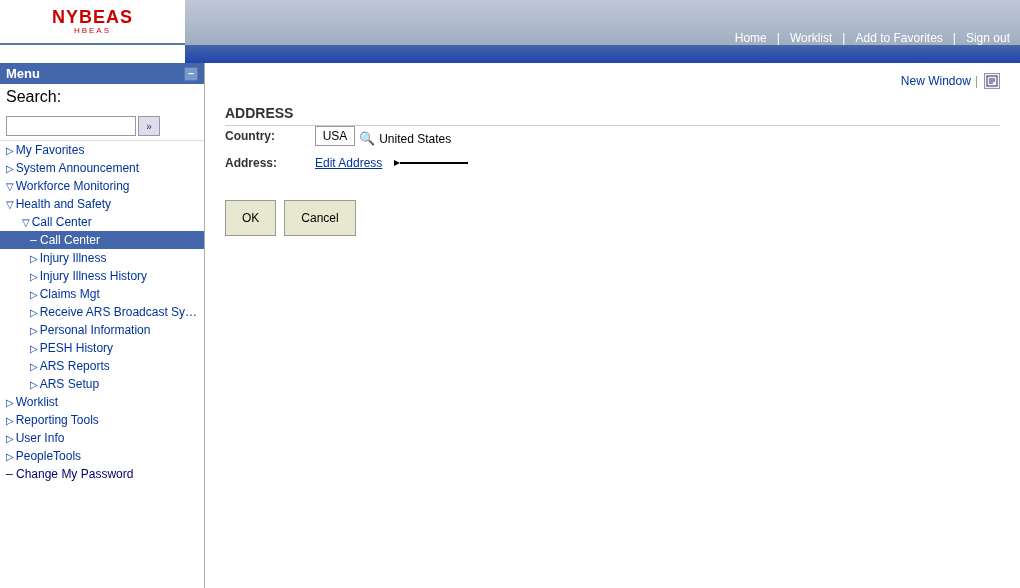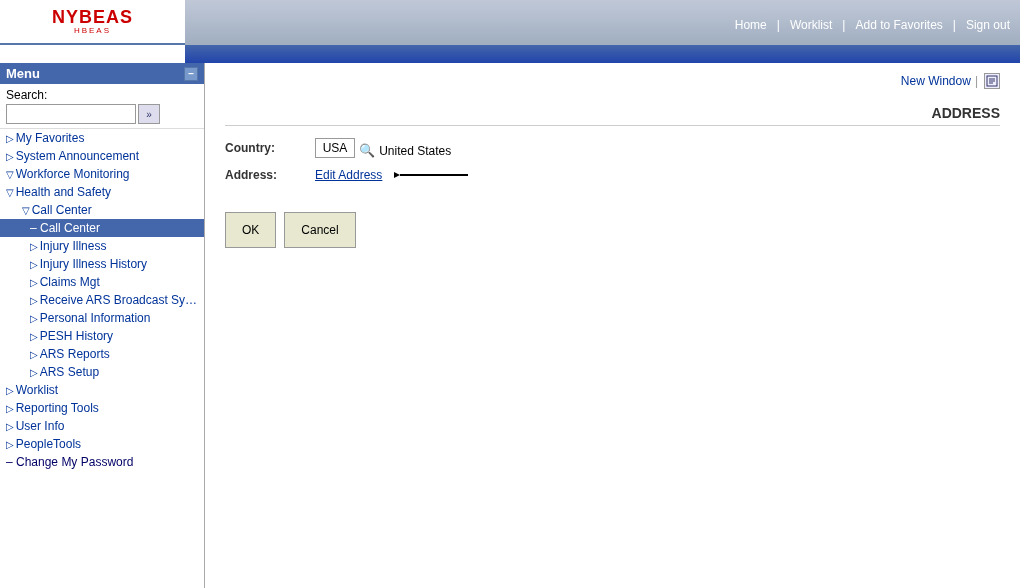--- a/index.html
+++ b/index.html
@@ -34,21 +34,21 @@
       color: #cc0000;
       text-align: center;
       letter-spacing: 2px;
     }
     #header-nav {
       flex: 1;
       display: flex;
       align-items: flex-end;
       justify-content: flex-end;
       padding-right: 10px;
-      padding-bottom: 13px;
+      padding-bottom: 0;
     }
     #header-nav a {
       color: #fff;
       text-decoration: none;
       font-size: 12px;
       margin-left: 10px;
     }
     #header-nav .nav-sep {
       color: #fff;
       margin-left: 10px;
@@ -96,23 +96,23 @@
       display: flex;
       align-items: center;
       justify-content: center;
       cursor: pointer;
     }
     #search-area {
       padding: 4px 6px;
       border-bottom: 1px solid #ddd;
     }
     #search-label {
-      font-size: 12px;
+      font-size: 16px;
       display: block;
-      margin-bottom: 2px;
+      margin-bottom: 10px;
     }
     #search-row {
       display: flex;
       align-items: center;
     }
     #search-input {
       width: 130px;
       height: 20px;
       border: 1px solid #999;
       font-size: 11px;
@@ -186,24 +186,22 @@
       justify-content: center;
       font-size: 8px;
       color: #336;
     }
 
     
     #address-title {
       font-size: 14px;
       font-weight: bold;
       color: #333;
-      margin-bottom: 12px;
       border-bottom: 1px solid #ccc;
       padding-bottom: 4px;
-      text-align: right;
     }
     .field-row {
       display: flex;
       align-items: center;
       margin-bottom: 10px;
     }
     .field-label {
       width: 90px;
       font-size: 12px;
       color: #333;

